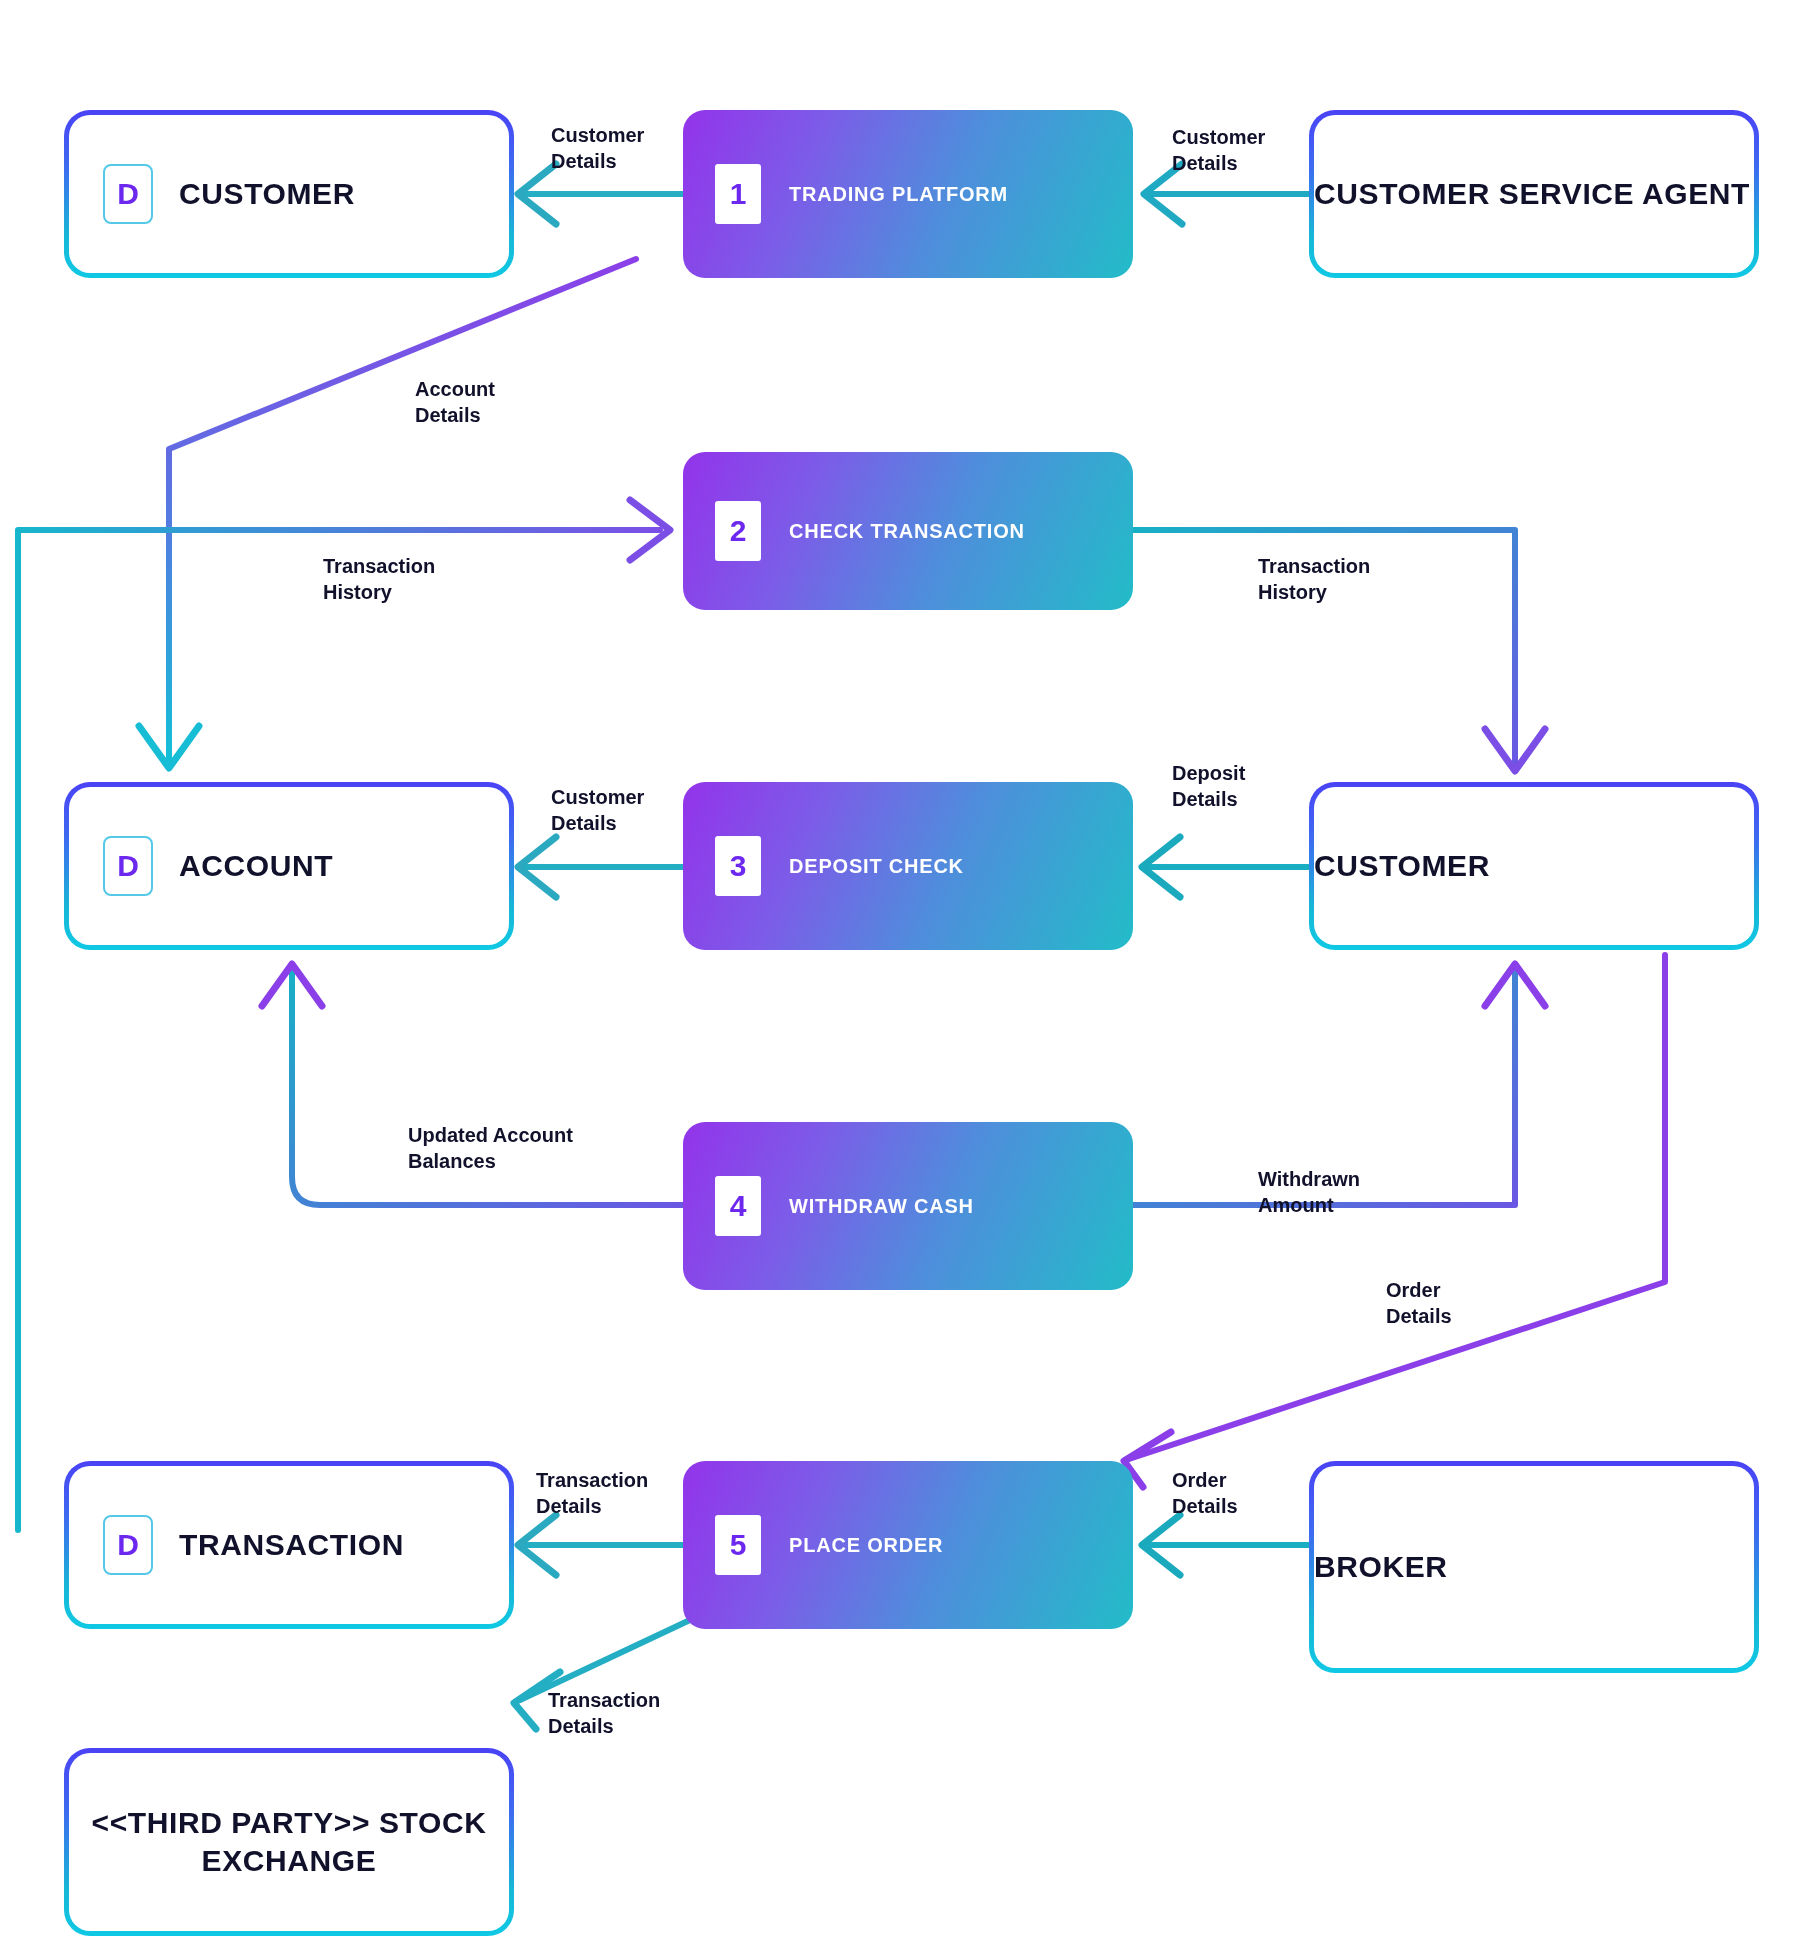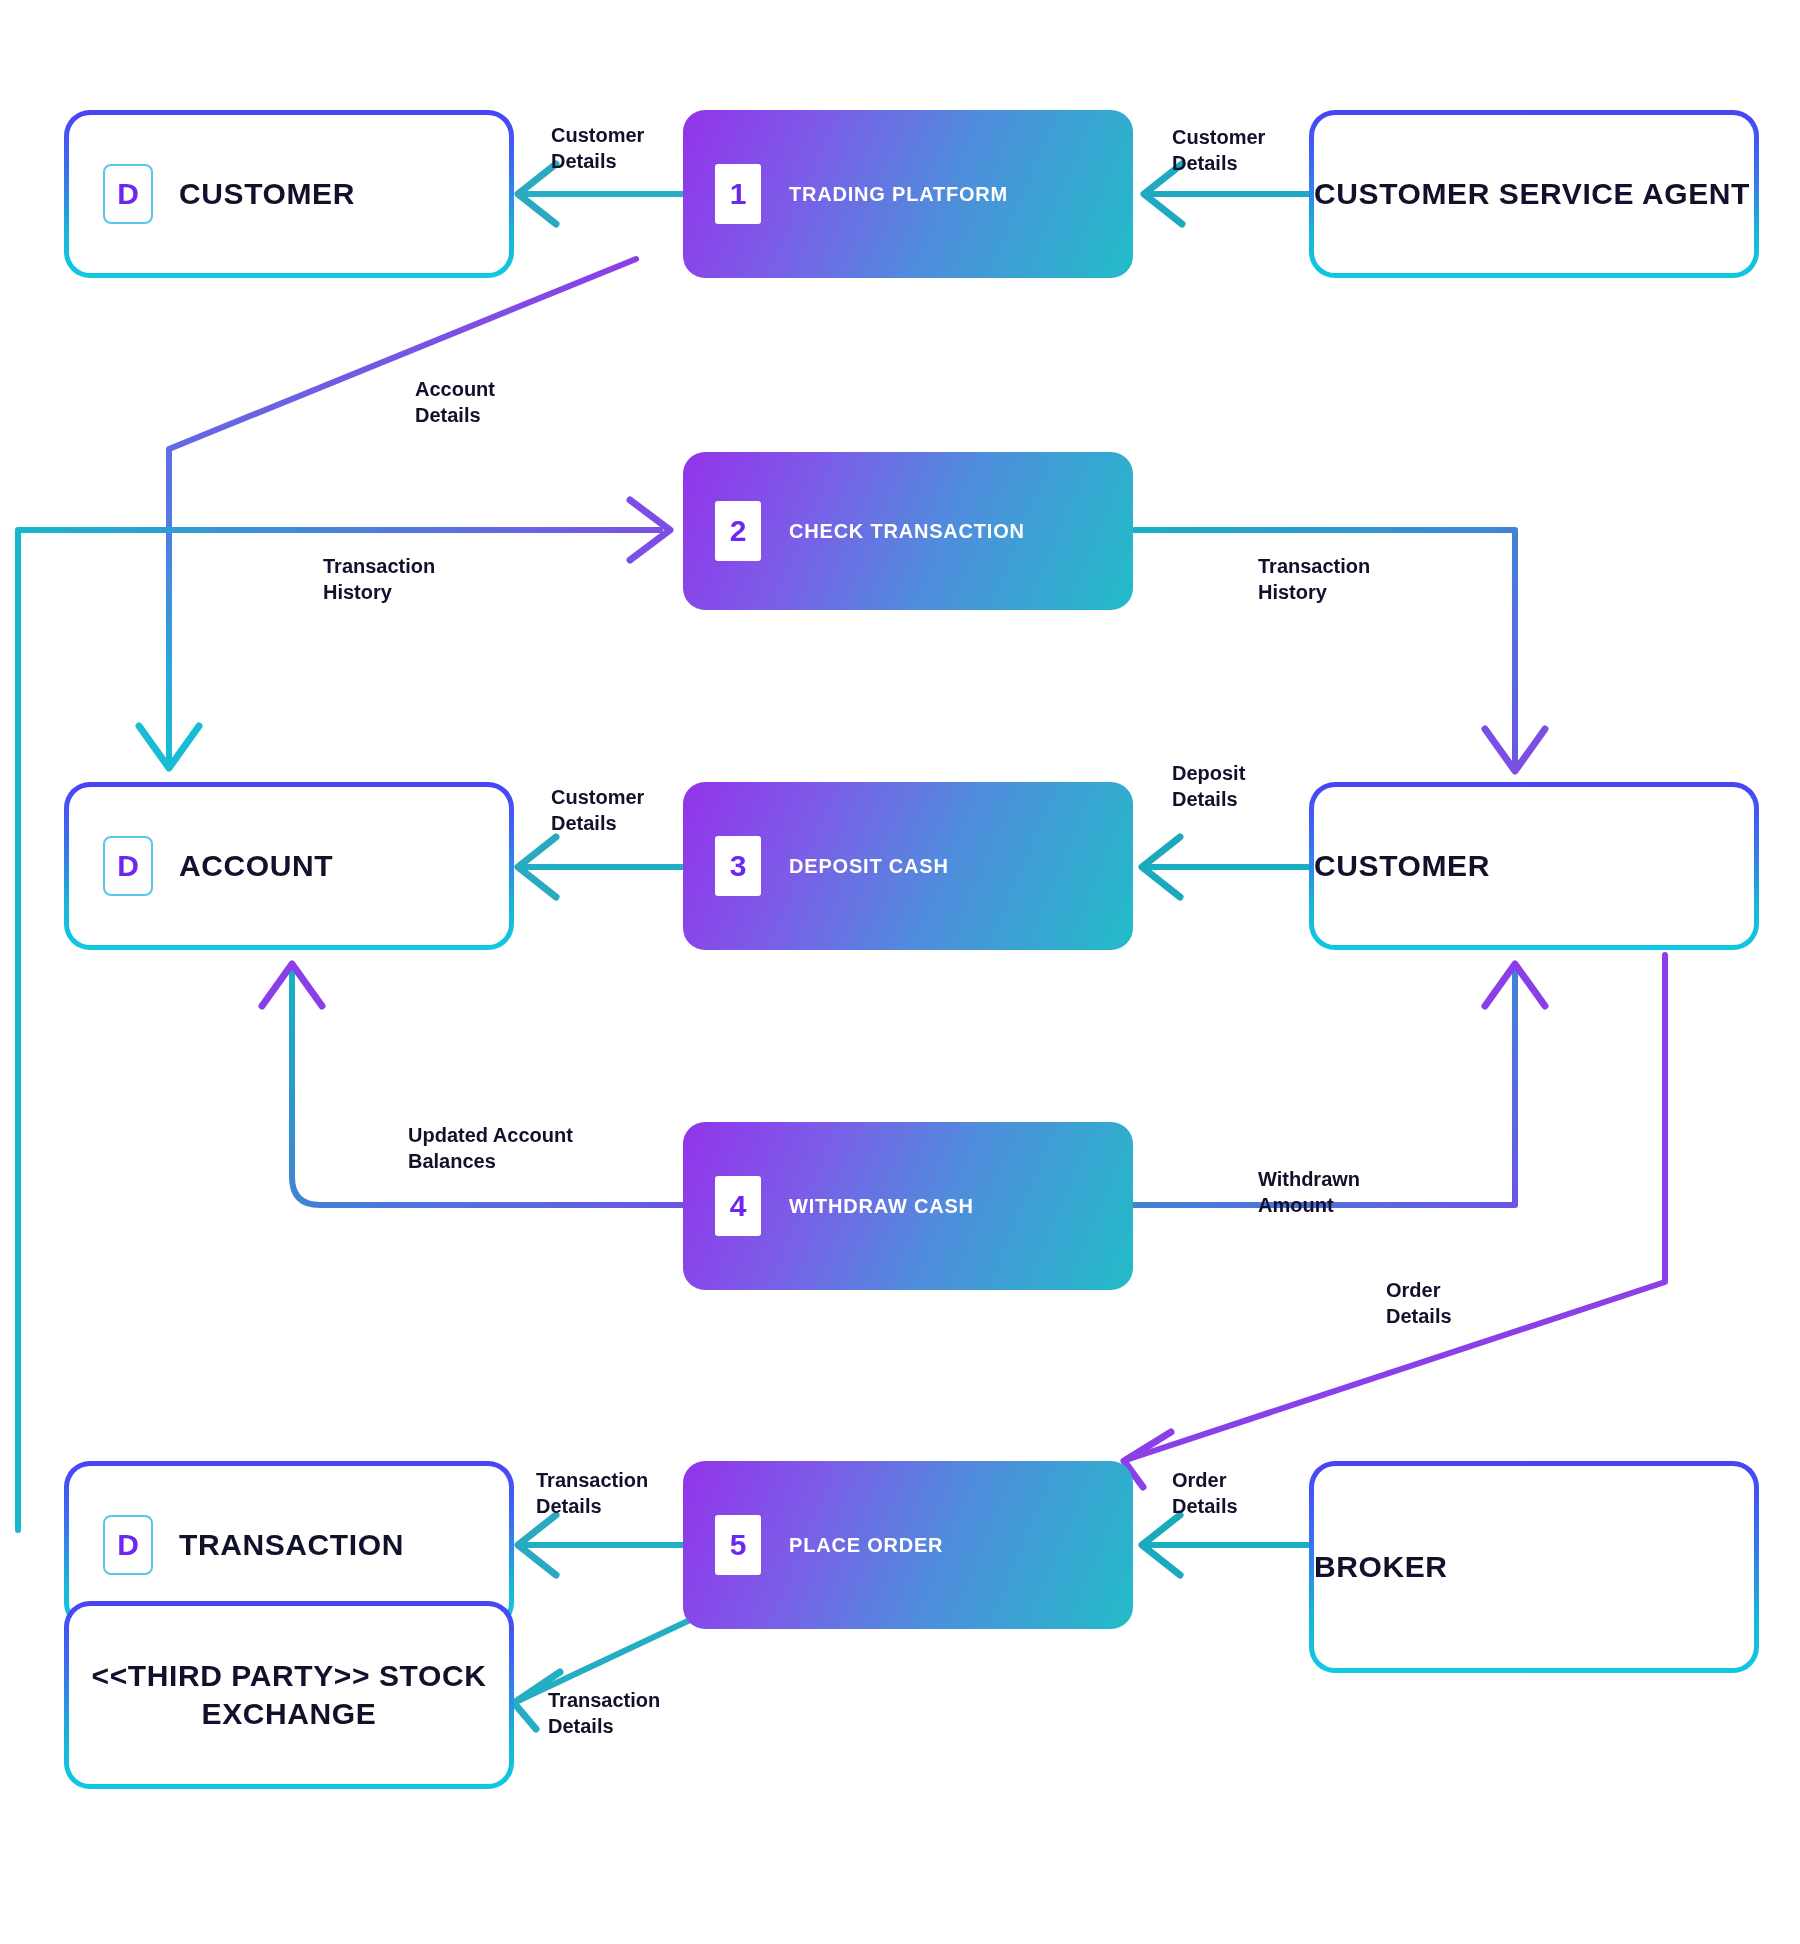--- a/index.html
+++ b/index.html
@@ -250,21 +250,21 @@
 TRANSACTION</div>
   </div>
 
   <div class="node entity datastore" style="left:64px; top:782px; width:450px; height:168px;">
     <div class="d-badge">D</div>
     <div class="ds-text">ACCOUNT</div>
   </div>
 
   <div class="node process" style="left:683px; top:782px; width:450px; height:168px;">
     <div class="p-num">3</div>
-    <div class="p-text">DEPOSIT CASH</div>
+    <div class="p-text">DEPOSIT CHECK</div>
   </div>
 
   <div class="node entity" style="left:1309px; top:782px; width:450px; height:168px;">
     <div class="entity-label">CUSTOMER</div>
   </div>
 
   <div class="node process" style="left:683px; top:1122px; width:450px; height:168px;">
     <div class="p-num">4</div>
     <div class="p-text">WITHDRAW
 CASH</div>
@@ -277,21 +277,21 @@
 
   <div class="node process" style="left:683px; top:1461px; width:450px; height:168px;">
     <div class="p-num">5</div>
     <div class="p-text">PLACE ORDER</div>
   </div>
 
   <div class="node entity" style="left:1309px; top:1461px; width:450px; height:212px;">
     <div class="entity-label">BROKER</div>
   </div>
 
-  <div class="node entity" style="left:64px; top:1601px; width:450px; height:188px;">
+  <div class="node entity" style="left:64px; top:1748px; width:450px; height:188px;">
     <div class="entity-label">&lt;&lt;THIRD PARTY&gt;&gt;
 STOCK EXCHANGE</div>
   </div>
 
   <div class="edge-label" style="left:551px; top:122px;">Customer
 Details</div>
   <div class="edge-label" style="left:1172px; top:124px;">Customer
 Details</div>
   <div class="edge-label" style="left:415px; top:376px;">Account
 Details</div>

